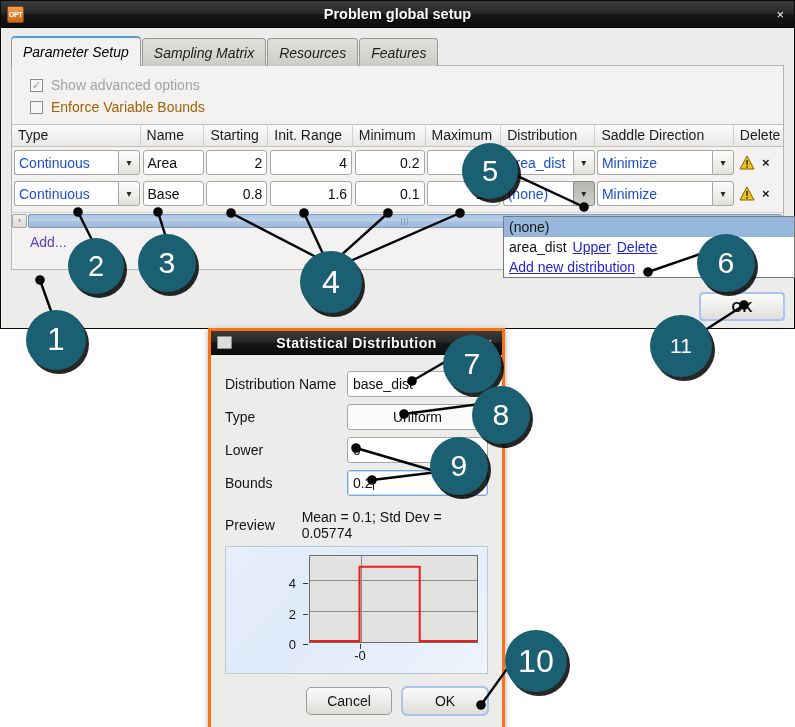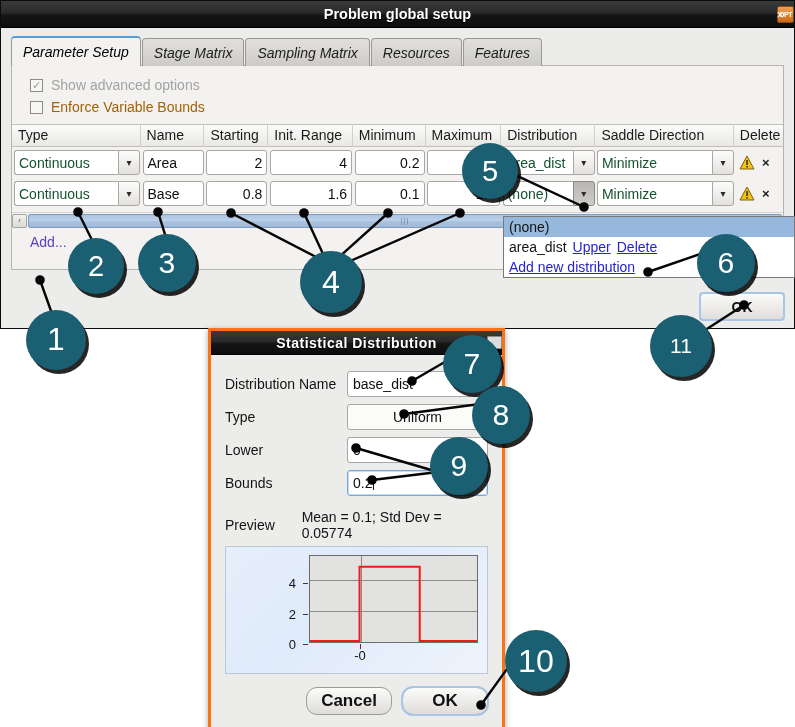--- a/index.html
+++ b/index.html
@@ -15,21 +15,21 @@
   
   .window {
     position: absolute; left: 0; top: 0; width: 795px; height: 329px;
     background: #ececea;
     border: 1px solid #0b0b0b;
   }
   .titlebar {
     position: relative; height: 27px;
     background: linear-gradient(to bottom, #3b3b3b 0%, #2a2a2a 45%, #151515 55%, #0d0d0d 100%);
     border-bottom: 1px solid #000;
-    display: flex; align-items: center; justify-content: flex-end;
+    display: flex; align-items: center;
   }
   .title-icon {
     width: 17px; height: 17px; margin-left: 6px;
     background: linear-gradient(to bottom, #f0a050, #c86a18);
     border: 1px solid #8a4a10; border-radius: 2px;
     color: #fff; font-size: 7px; font-weight: bold;
     display: flex; align-items: center; justify-content: center;
     letter-spacing: -0.5px;
   }
   .title-text {
@@ -96,21 +96,21 @@
   .tinput {
     height: 25px; border: 1px solid #a9a7a3; background: #ffffff;
     border-radius: 3px; font-size: 14px; color: #0d0d0d;
     padding: 0 4px; display: flex; align-items: center;
     font-family: "Liberation Sans", sans-serif;
   }
   .tinput.num { justify-content: flex-end; }
   .combo { display: flex; align-items: stretch; height: 25px; }
   .combo .val {
     flex: 1; border: 1px solid #a9a7a3; border-right: none; background: #ffffff;
-    border-radius: 3px 0 0 3px; font-size: 14px; color: #14532d;
+    border-radius: 3px 0 0 3px; font-size: 14px; color: #1d4ed8;
     padding: 0 4px; display: flex; align-items: center;
   }
   .combo .arw {
     width: 22px; border: 1px solid #a9a7a3; border-radius: 0 3px 3px 0;
     background: linear-gradient(to bottom, #fdfdfc, #e3e1dd);
     display: flex; align-items: center; justify-content: center;
     font-size: 10px; color: #2b2b2b; cursor: pointer;
   }
   .combo .arw.pressed {
     background: linear-gradient(to bottom, #b8b6b2, #cfcdc9);
@@ -218,23 +218,23 @@
   }
   .ytickmark { position: absolute; width: 5px; height: 1px; background: #3a3a3a; }
   .xtick { position: absolute; font-size: 13px; color: #131313; transform: translateX(-50%); }
   .xtickmark { position: absolute; width: 1px; height: 5px; background: #3a3a3a; }
 
   .dlg-btns { position: absolute; left: 0; right: 0; bottom: 10px; display: flex;
               justify-content: flex-end; padding-right: 14px; gap: 10px; }
   .dbtn {
     width: 86px; height: 28px;
     background: linear-gradient(to bottom, #fbfbfa, #dfdddA);
-    border: 1px solid #9e9c98; border-radius: 11px;
+    border: 1px solid #9e9c98; border-radius: 5px;
     display: flex; align-items: center; justify-content: center;
-    font-size: 17px; color: #111; cursor: pointer; font-weight: bold;
+    font-size: 14px; color: #111; cursor: pointer;
   }
   .dbtn.primary { outline: 2px solid #a9c6e8; outline-offset: -1px; }
 
   
   .badge {
     position: absolute; border-radius: 50%;
     background: #1b5f72; color: #ffffff;
     display: flex; align-items: center; justify-content: center;
     font-size: 30px; font-family: "Liberation Sans", sans-serif;
     box-shadow: 3px 4px 0 rgba(0,0,0,0.85);
@@ -253,23 +253,20 @@
       <div class="title-icon">OPT</div>
       <div class="title-text">Problem global setup</div>
       <div class="title-close">×</div>
     </div>
 
     <div class="winbody">
 
       <div class="tabbar">
         <div class="tab active">
             <span>Parameter Setup</span>
-          </div>
-        <div class="tab">
-            <span>Stage Matrix</span>
           </div>
         <div class="tab">
             <span>Sampling Matrix</span>
           </div>
         <div class="tab">
             <span>Resources</span>
           </div>
         <div class="tab">
             <span>Features</span>
           </div>

